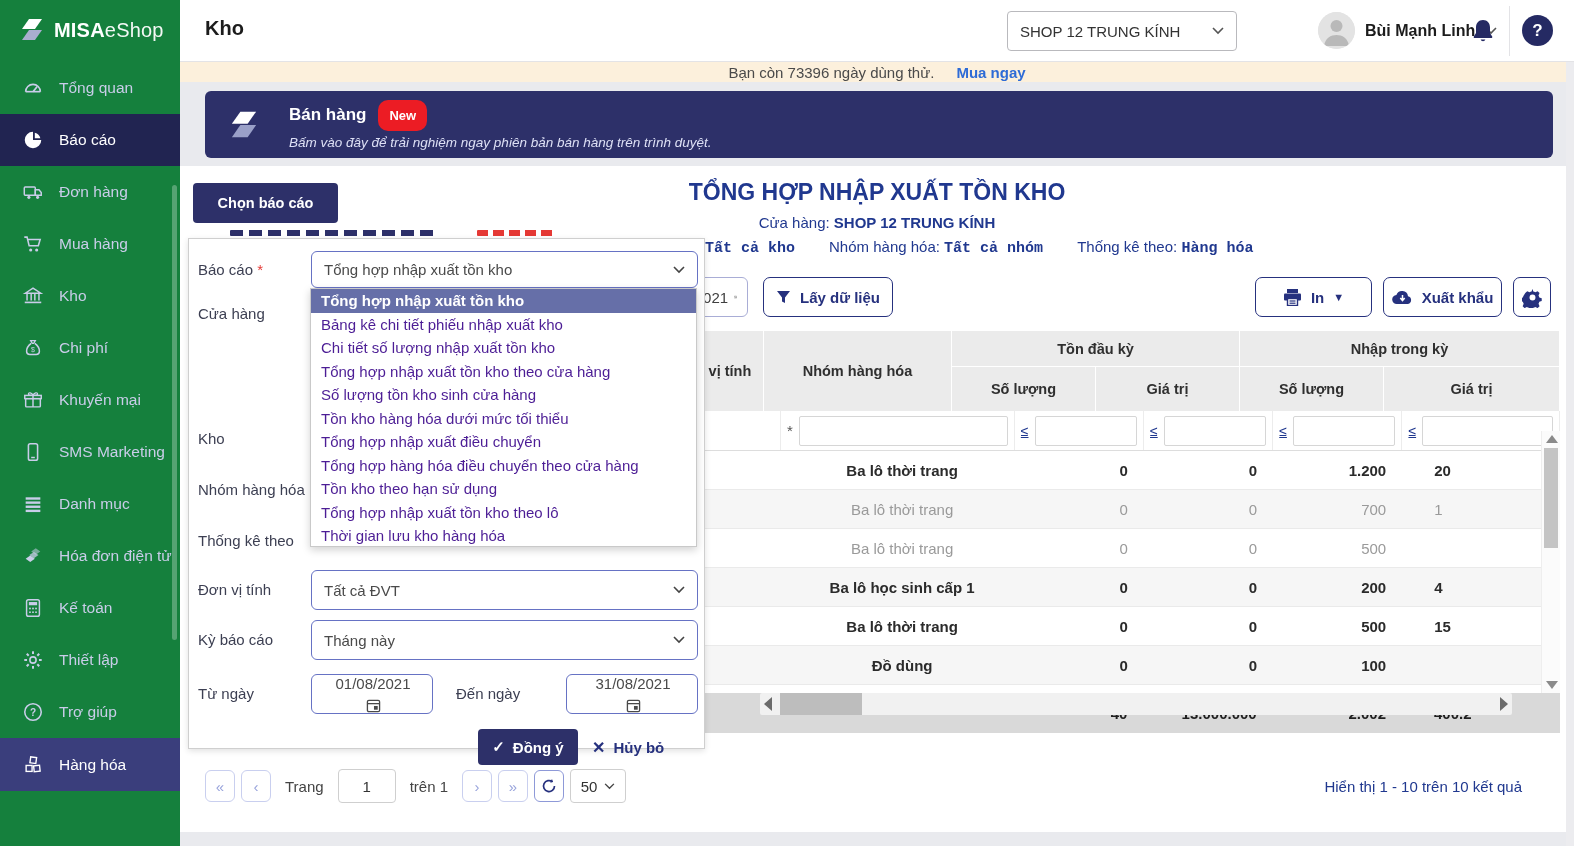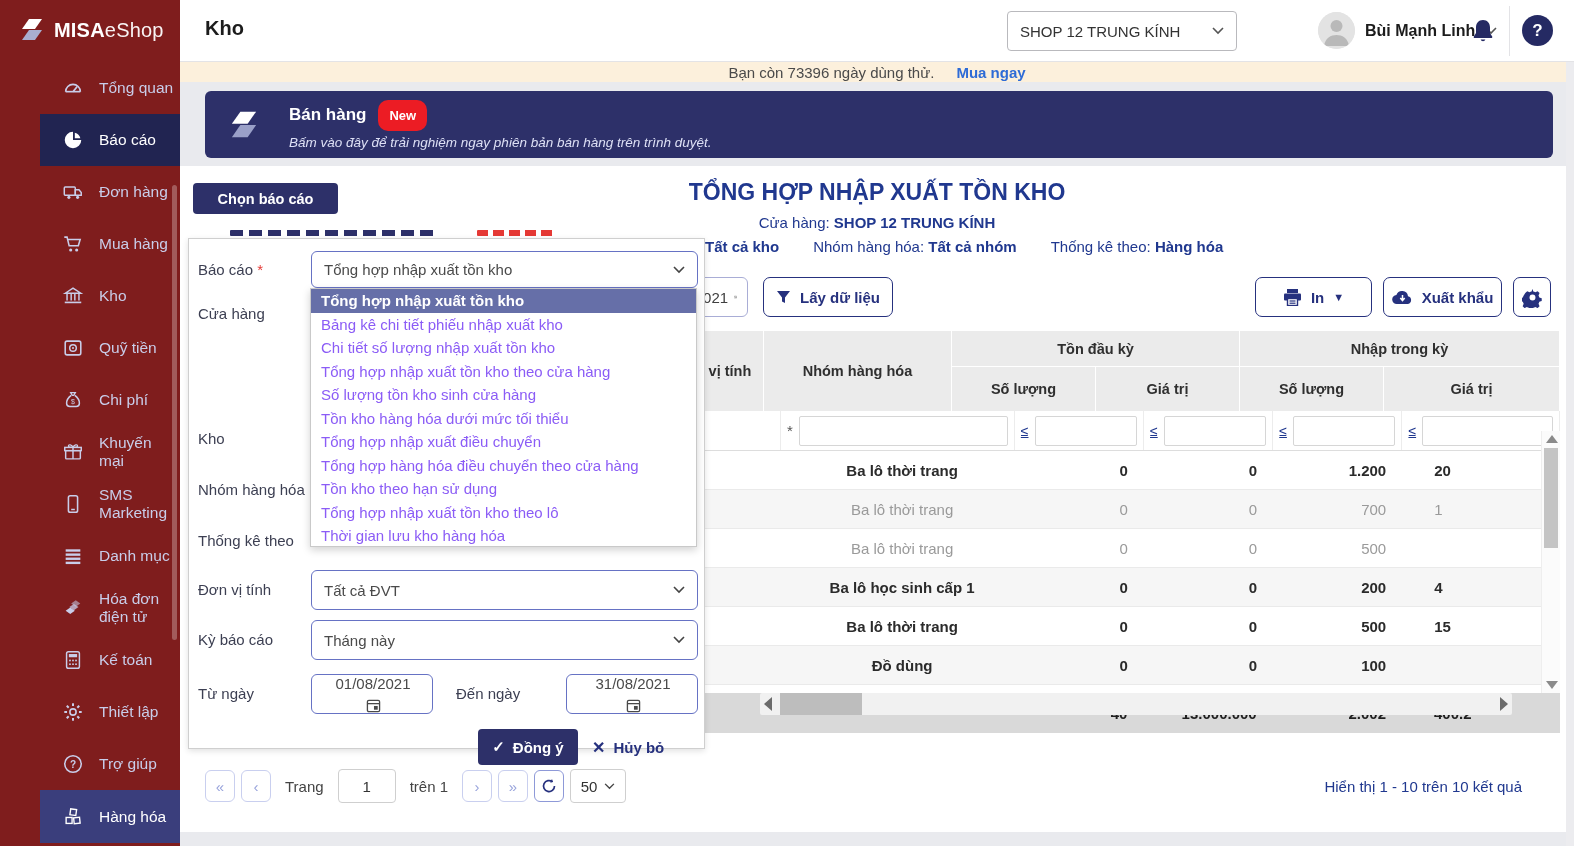--- a/index.html
+++ b/index.html
@@ -1,27 +1,27 @@
 <!DOCTYPE html>
 <html><head>
 <meta charset="utf-8">
 <style>
   * { margin:0; padding:0; box-sizing:border-box; }
   html,body { width:1574px; height:846px; overflow:hidden; }
   body { font-family:"Liberation Sans","DejaVu Sans",sans-serif; background:#E9EAEE; }
   #app { position:relative; width:1574px; height:846px; background:#fff; }
 
   
-  .sidebar { position:absolute; left:0; top:0; width:180px; height:846px; background:#7f1d1d; z-index:40; }
+  .sidebar { position:absolute; left:0; top:0; width:180px; height:846px; background:#15803d; z-index:40; }
   .logo-row { display:flex; align-items:center; gap:8px; padding:16px 0 14px 18px; }
   .logo-mark { width:28px; height:28px; flex:0 0 auto; }
   .logo-text { font-size:20px; color:#fff; letter-spacing:.2px; white-space:nowrap; }
   .logo-text b { font-weight:bold; }
   .logo-text span { font-weight:normal; opacity:.95; }
-  .nav { position:absolute; top:62px; left:0; right:0;margin-left:40px; }
+  .nav { position:absolute; top:62px; left:0; right:0; }
   .nav-item { display:flex; align-items:center; gap:15px; height:52px; padding-left:22px; color:#C9CDE9; font-size:15.5px; cursor:pointer; }
   .nav-item svg { width:22px; height:22px; flex:0 0 auto; }
   .nav-item.active { background:#212451; color:#fff; }
   .nav-item.hover { background:#3A3E7C; color:#fff; height:53px; }
   .sb-scroll { position:absolute; left:172px; top:185px; width:5px; height:455px; background:rgba(255,255,255,.28); border-radius:3px; }
 
   
   .main { position:absolute; left:180px; top:0; width:1394px; height:846px; }
   .topbar { position:relative; height:62px; background:#fff; border-bottom:1px solid #E3E3E6; }
   .page-tab { position:absolute; left:25px; top:17px; font-size:20px; font-weight:bold; color:#1c1c1c; }
@@ -46,23 +46,23 @@
   .promo-title { color:#fff; font-size:17px; font-weight:bold; }
   .badge-new { background:#EC1C24; color:#fff; font-size:13px; font-weight:bold; border-radius:10px; padding:8px 11px; }
   .promo-sub { color:#DDE0F5; font-size:13.5px; font-style:italic; margin-top:4px; }
 
   
   .content { position:relative; height:652px; background:#fff; }
   .report-title { position:absolute; top:13px; left:0; right:0; text-align:center; font-size:23px; font-weight:bold; color:#20388F; }
   .report-sub { position:absolute; top:48px; left:0; right:0; text-align:center; font-size:15px; color:#20388F; }
   .report-sub b { font-weight:bold; }
   .filter-line { position:absolute; top:72px; left:525px; font-size:15px; color:#20388F; display:flex; gap:34px; white-space:nowrap; }
-  .filter-line b { font-weight:bold; }
-
-  .choose-report { position:absolute; left:13px; top:17px; width:145px; height:31px; background:#2D3069; color:#fff; font-weight:bold; font-size:14.5px; border:none; border-radius:4px; cursor:pointer; }
+  .filter-line b { font-weight:bold;font-family:Liberation Mono, monospace; }
+
+  .choose-report { position:absolute; left:13px; top:17px; width:145px; height:40px; background:#2D3069; color:#fff; font-weight:bold; font-size:14.5px; border:none; border-radius:4px; cursor:pointer; }
   .smudge { position:absolute; height:6px; border-radius:1px; overflow:hidden; }
   .smudge.navy { left:50px; top:64px; width:205px; background:repeating-linear-gradient(90deg,#2D3069 0 13px,transparent 13px 19px); }
   .smudge.red { left:297px; top:64px; width:78px; background:repeating-linear-gradient(90deg,#E53935 0 11px,transparent 11px 16px); }
 
   .partial-date { position:absolute; left:460px; top:111px; width:108px; height:40px; border:1px solid #A9ADD6; border-radius:6px; display:flex; align-items:center; padding:0 10px 0 12px; font-size:15px; color:#3f3f3f; }
   .partial-date .val { flex:1; }
   .btn-outline { display:flex; align-items:center; justify-content:center; gap:9px; background:#fff; border:1.5px solid #26317E; border-radius:7px; color:#26317E; font-weight:bold; font-size:15px; cursor:pointer; }
   .get-data { position:absolute; left:583px; top:111px; width:130px; height:40px; }
   .print-btn { position:absolute; left:1075px; top:111px; width:117px; height:40px; }
   .export-btn { position:absolute; left:1203px; top:111px; width:119px; height:40px; }
@@ -117,21 +117,21 @@
   .p-select { position:absolute; left:122px; width:387px; height:37px; border:1px solid #6672C4; border-radius:6px; display:flex; align-items:center; padding:0 12px; font-size:15px; color:#4a4a4a; cursor:pointer; background:#fff; }
   .p-select .lbl { flex:1; white-space:nowrap; overflow:hidden; }
   .p-date { position:absolute; width:122px; height:40px; border:1px solid #6672C4; border-radius:6px; display:flex; align-items:center; padding:0 10px 0 12px; font-size:15px; color:#4a4a4a; cursor:pointer;flex-direction:column; }
   .p-date .lbl { flex:1; }
   .ok-btn { position:absolute; left:289px; top:490px; width:100px; height:36px; background:#2D3069; border:none; border-radius:4px; color:#fff; font-weight:bold; font-size:15px; display:flex; align-items:center; justify-content:center; gap:8px; cursor:pointer; }
   .cancel-btn { position:absolute; left:403px; top:490px; height:36px; background:none; border:none; color:#26317E; font-weight:bold; font-size:15px; display:flex; align-items:center; gap:8px; cursor:pointer; }
   .x-mark { font-size:16px; }
 
   
   .ddlist { position:absolute; left:130px; top:122px; width:387px; height:259px; background:#fff; border:1px solid #C9C9C9; box-shadow:0 3px 8px rgba(0,0,0,.18); z-index:30; }
-  .dd-item { height:23.5px; display:flex; align-items:center; padding-left:10px; font-size:15px; color:#8b5cf6; white-space:nowrap; cursor:pointer; }
+  .dd-item { height:23.5px; display:flex; align-items:center; padding-left:10px; font-size:15px; color:#4c1d95; white-space:nowrap; cursor:pointer; }
   .dd-item.sel { background:#666FA8; color:#fff; font-weight:bold; }
 
   .footer-strip { position:absolute; left:0; top:832px; width:1394px; height:14px; background:#E9EAEE; }
   .page-scrollbar { position:absolute; right:0; top:62px; width:8px; bottom:0; background:#ECECEF; z-index:60; }
   svg { display:block; }
 </style>
 </head>
 <body>
 
 <div id="app">
@@ -182,28 +182,20 @@
         <div class="nav-item">
           <svg viewBox="0 0 24 24">
             <path d="M3.5 9 L12 3.5 L20.5 9 Z" stroke="currentColor" stroke-width="1.6" fill="none"></path>
             <line x1="5.5" y1="9" x2="5.5" y2="17" stroke="currentColor" stroke-width="1.6"></line>
             <line x1="10" y1="9" x2="10" y2="17" stroke="currentColor" stroke-width="1.6"></line>
             <line x1="14" y1="9" x2="14" y2="17" stroke="currentColor" stroke-width="1.6"></line>
             <line x1="18.5" y1="9" x2="18.5" y2="17" stroke="currentColor" stroke-width="1.6"></line>
             <line x1="3" y1="19" x2="21" y2="19" stroke="currentColor" stroke-width="1.8"></line>
           </svg>
           <span>Kho</span>
-        </div>
-        <div class="nav-item">
-          <svg viewBox="0 0 24 24">
-            <rect x="3.5" y="4.5" width="17" height="15" rx="2" stroke="currentColor" stroke-width="1.7" fill="none"></rect>
-            <circle cx="12" cy="12" r="3.6" stroke="currentColor" stroke-width="1.6" fill="none"></circle>
-            <circle cx="12" cy="12" r="1.1" fill="currentColor"></circle>
-          </svg>
-          <span>Quỹ tiền</span>
         </div>
         <div class="nav-item">
           <svg viewBox="0 0 24 24">
             <path d="M9.5 4h5l-1.7 3h-1.6z" stroke="currentColor" stroke-width="1.5" fill="none"></path>
             <path d="M10 7c-3.8 2.8-5 5.6-5 8.5A3.5 3.5 0 0 0 8.5 19h7a3.5 3.5 0 0 0 3.5-3.5c0-2.9-1.2-5.7-5-8.5" stroke="currentColor" stroke-width="1.6" fill="none"></path>
             <text x="12" y="16.2" font-size="7.5" text-anchor="middle" fill="currentColor">$</text>
           </svg>
           <span>Chi phí</span>
         </div>
         <div class="nav-item">

